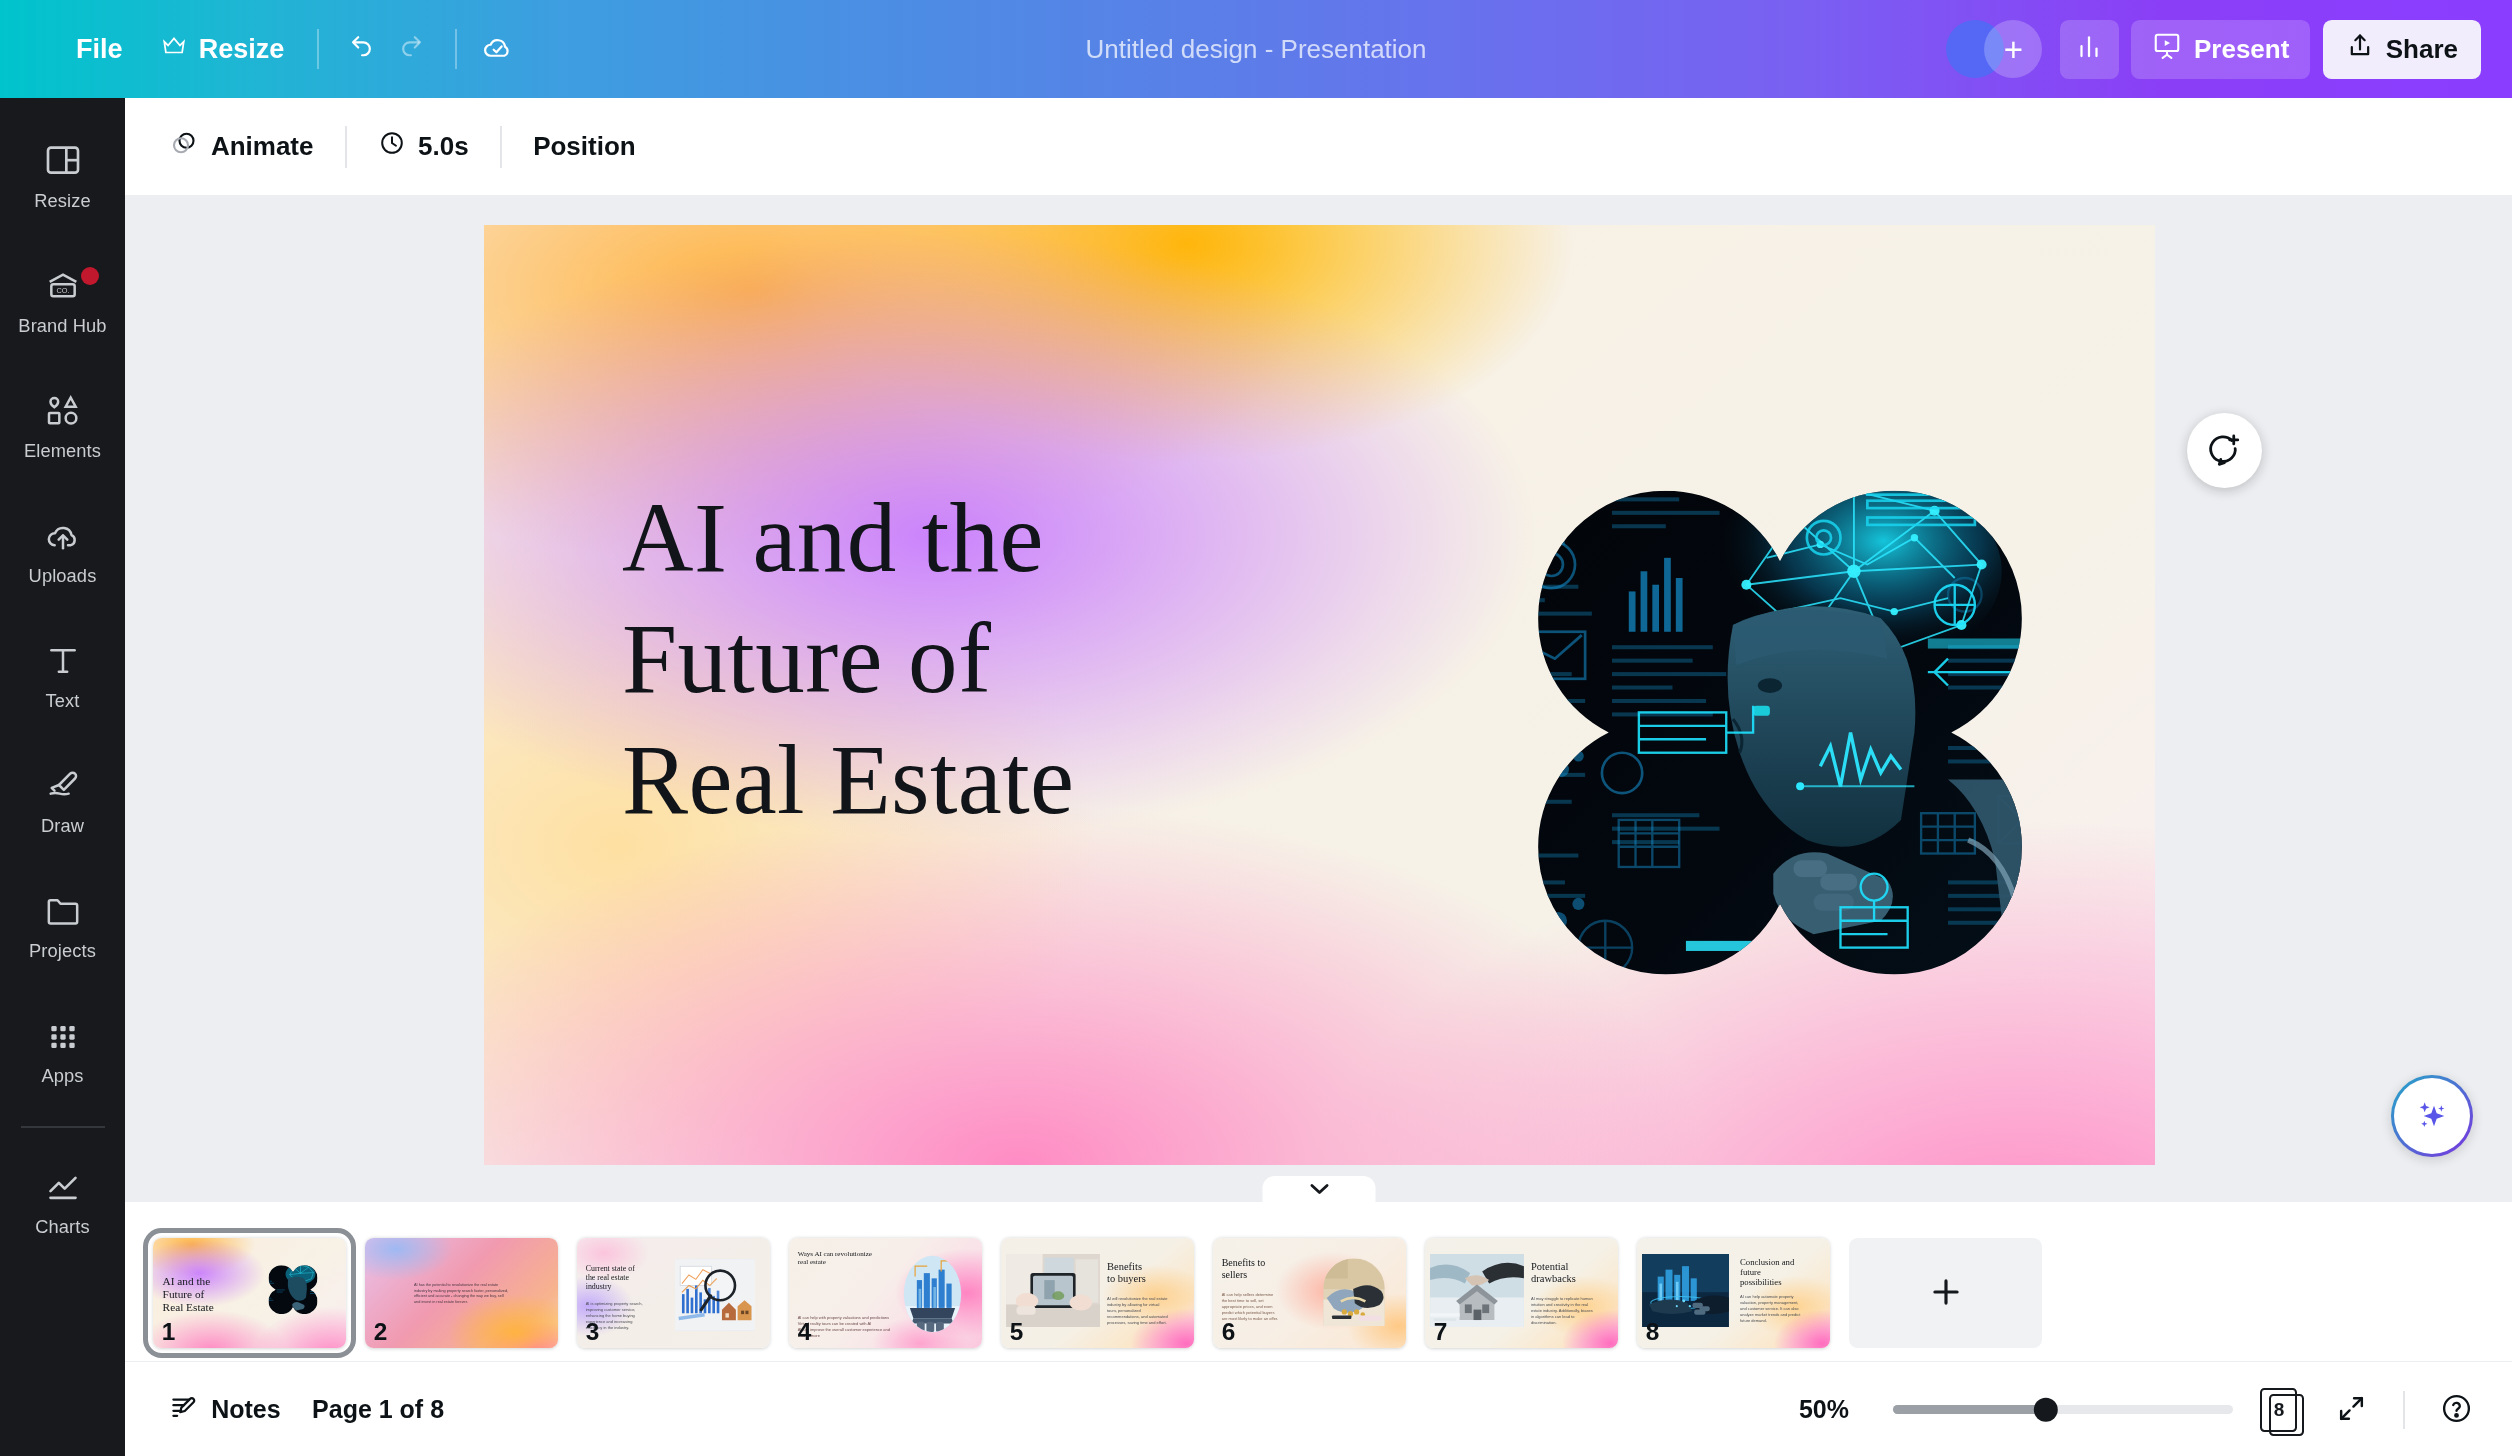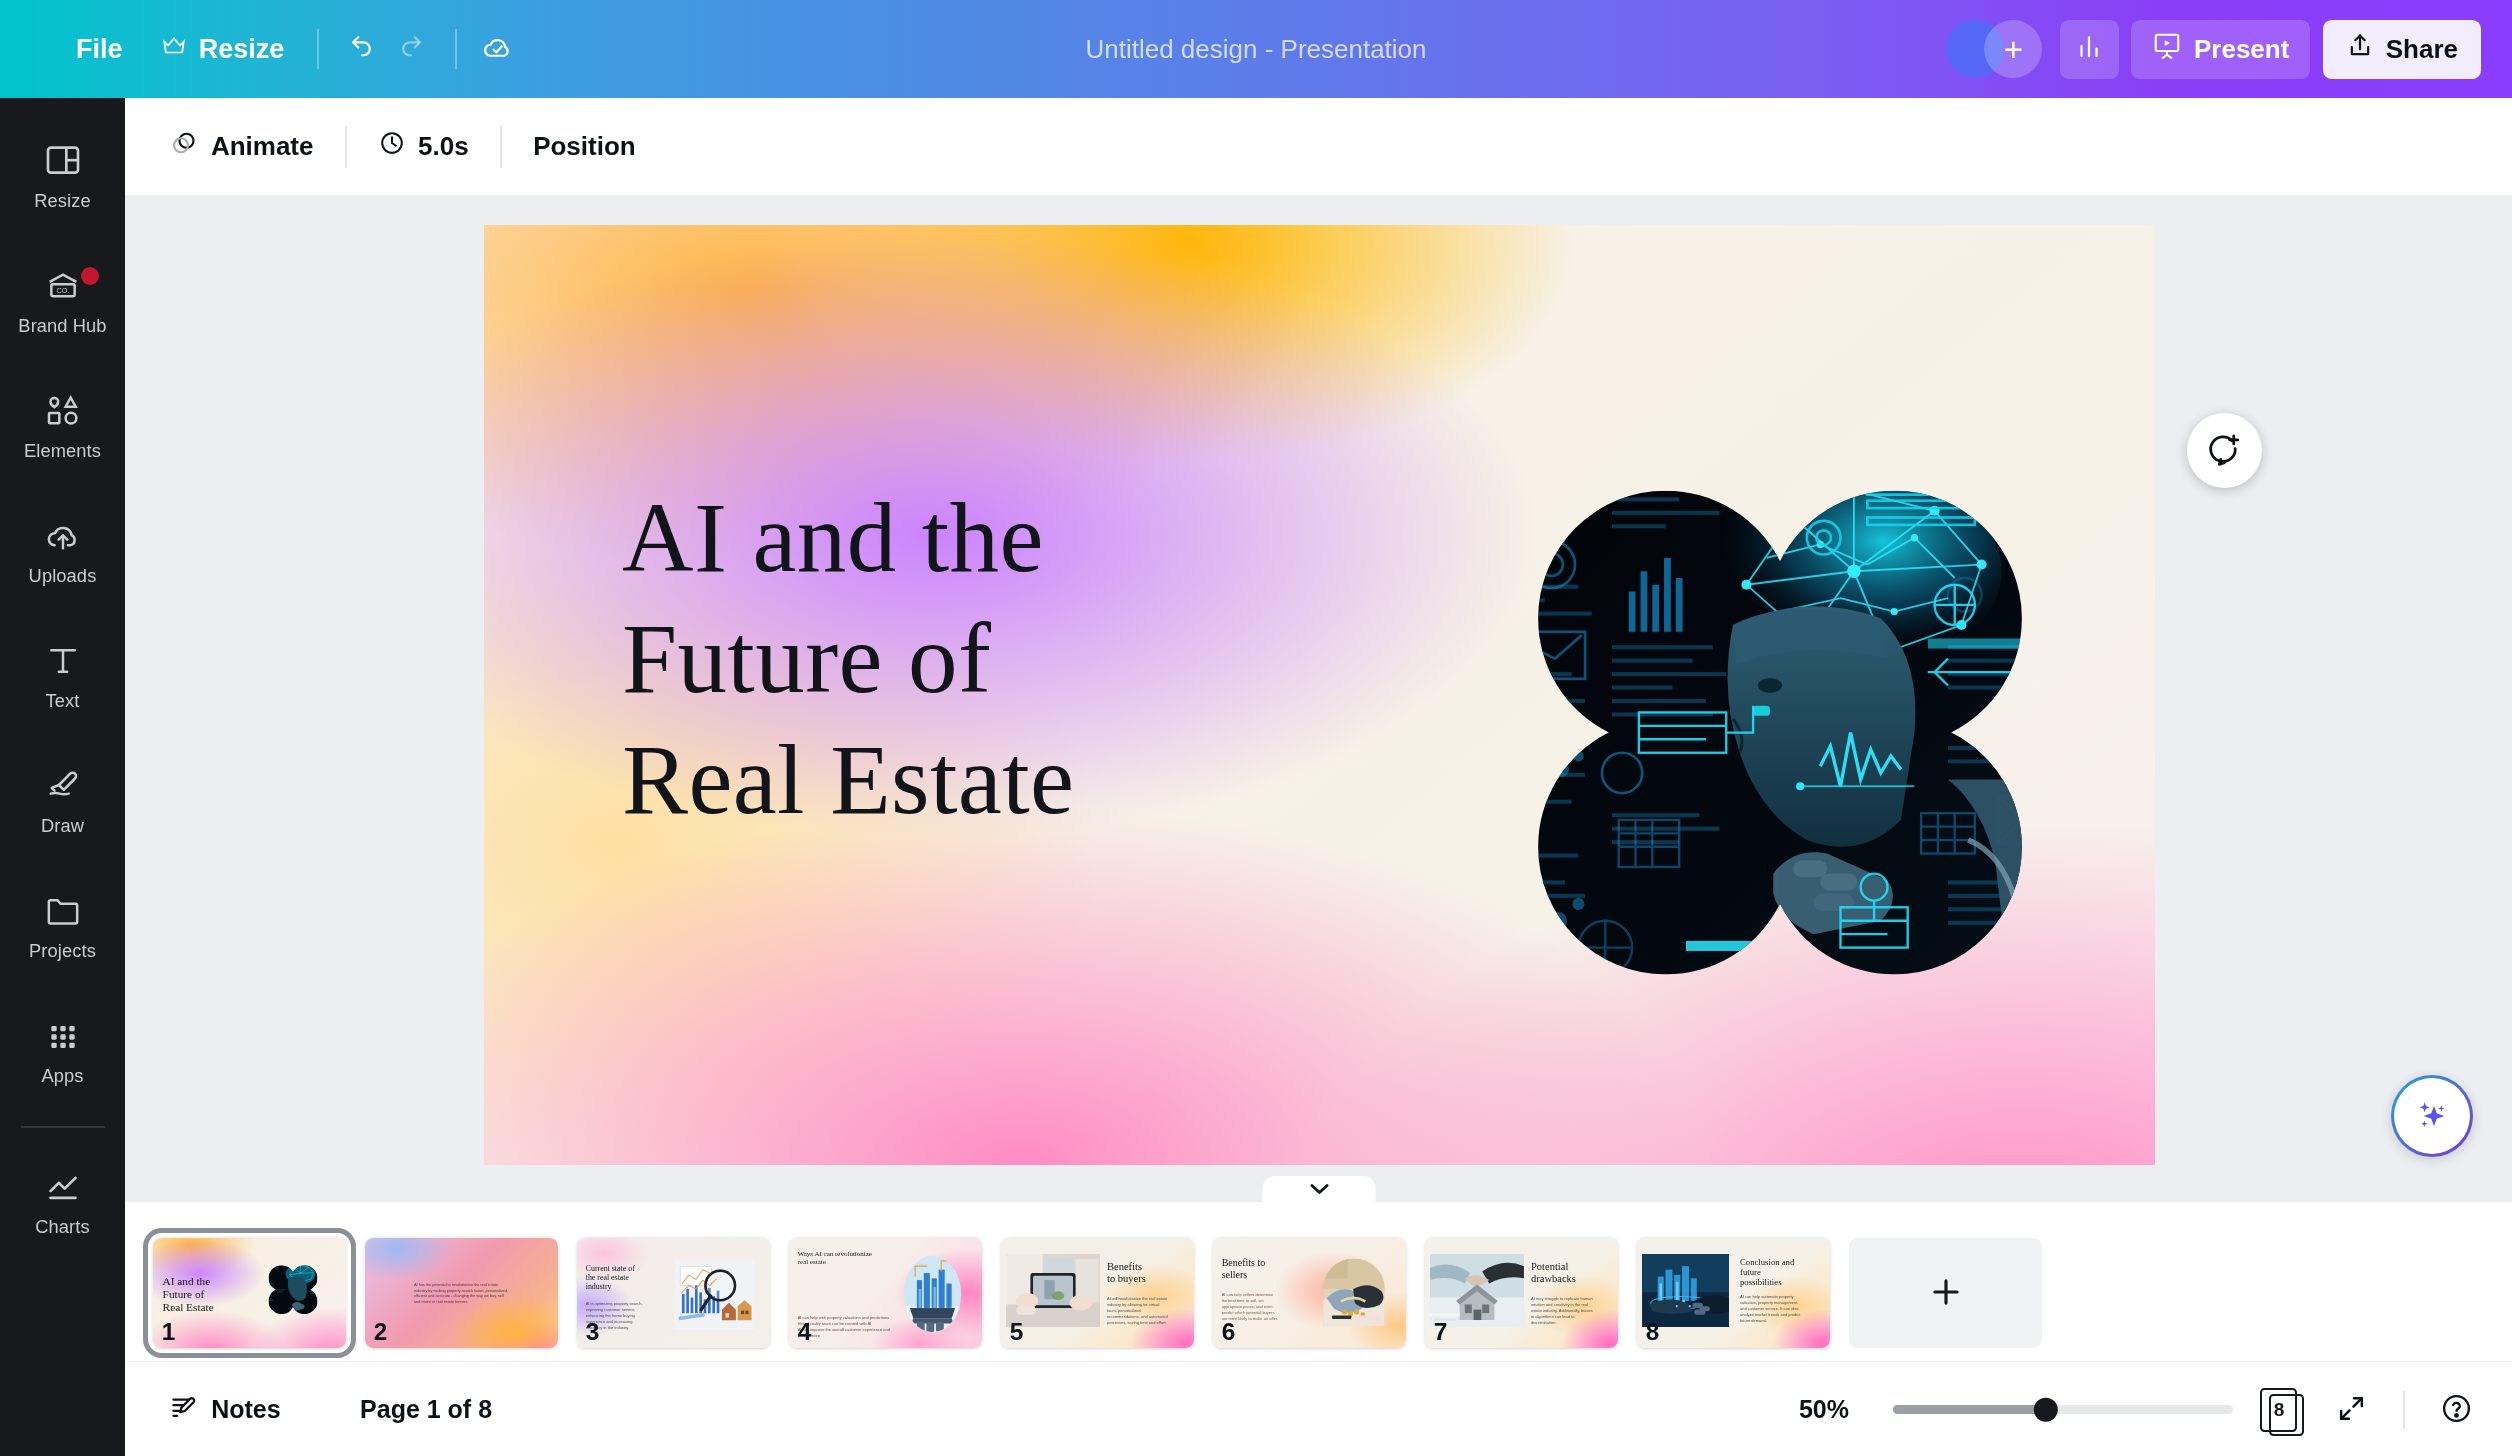--- a/index.html
+++ b/index.html
@@ -215,21 +215,20 @@
   }
   .ms-img { position: absolute; overflow: hidden; }
 
   
   .bottombar {
     position: absolute; top: 1361px; left: 125px;
     width: 2388px; height: 96px;
     background: #fff; border-top: 0.9px solid #eceef0;
     display: flex; align-items: center; padding: 0 30px;
     z-index: 45;
-    gap: 48px;
   }
   .bb-btn {
     display: flex; align-items: center; gap: 12.2px;
     height: 56px; padding: 0 14px; border-radius: 7.9px;
     font-size: 25px; font-weight: 600; color: #0d1216; cursor: pointer;
   }
   .bb-static { font-size: 25px; font-weight: 600; color: #0d1216; padding: 0 17.4px; }
   .bb-right { margin-left: auto; display: flex; align-items: center; gap: 19px; }
   .zoom-val { font-size: 25px; font-weight: 600; color: #0d1216; width: 75px; }
   .slider { position: relative; width: 340px; height: 8.7px; cursor: pointer; }

